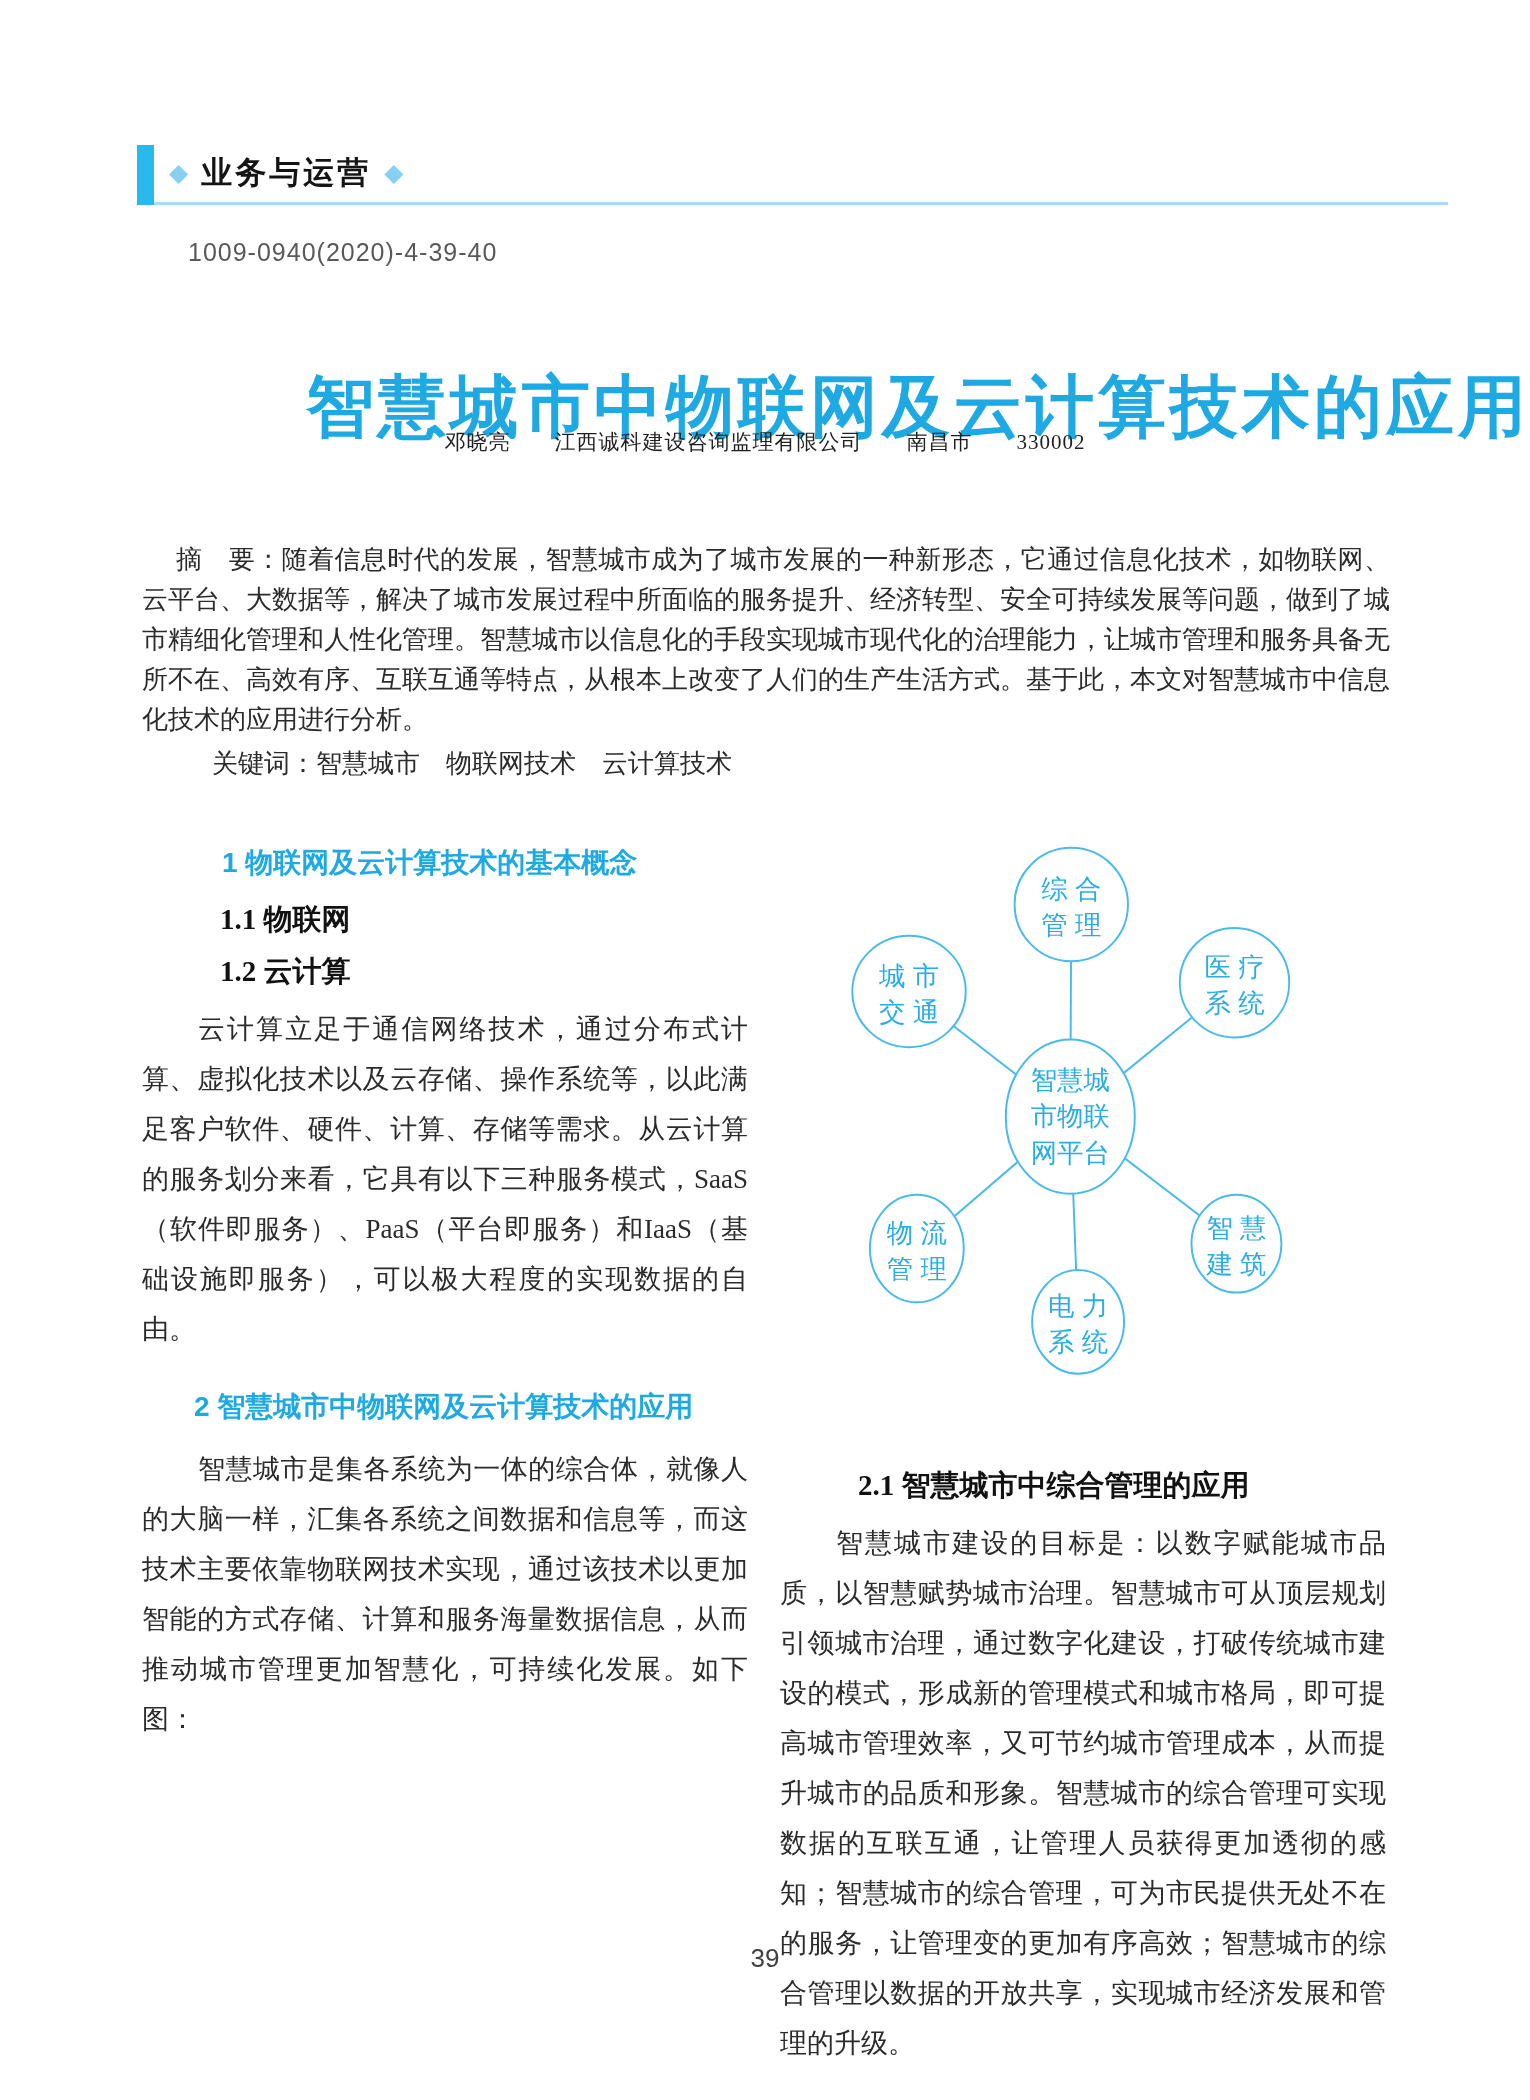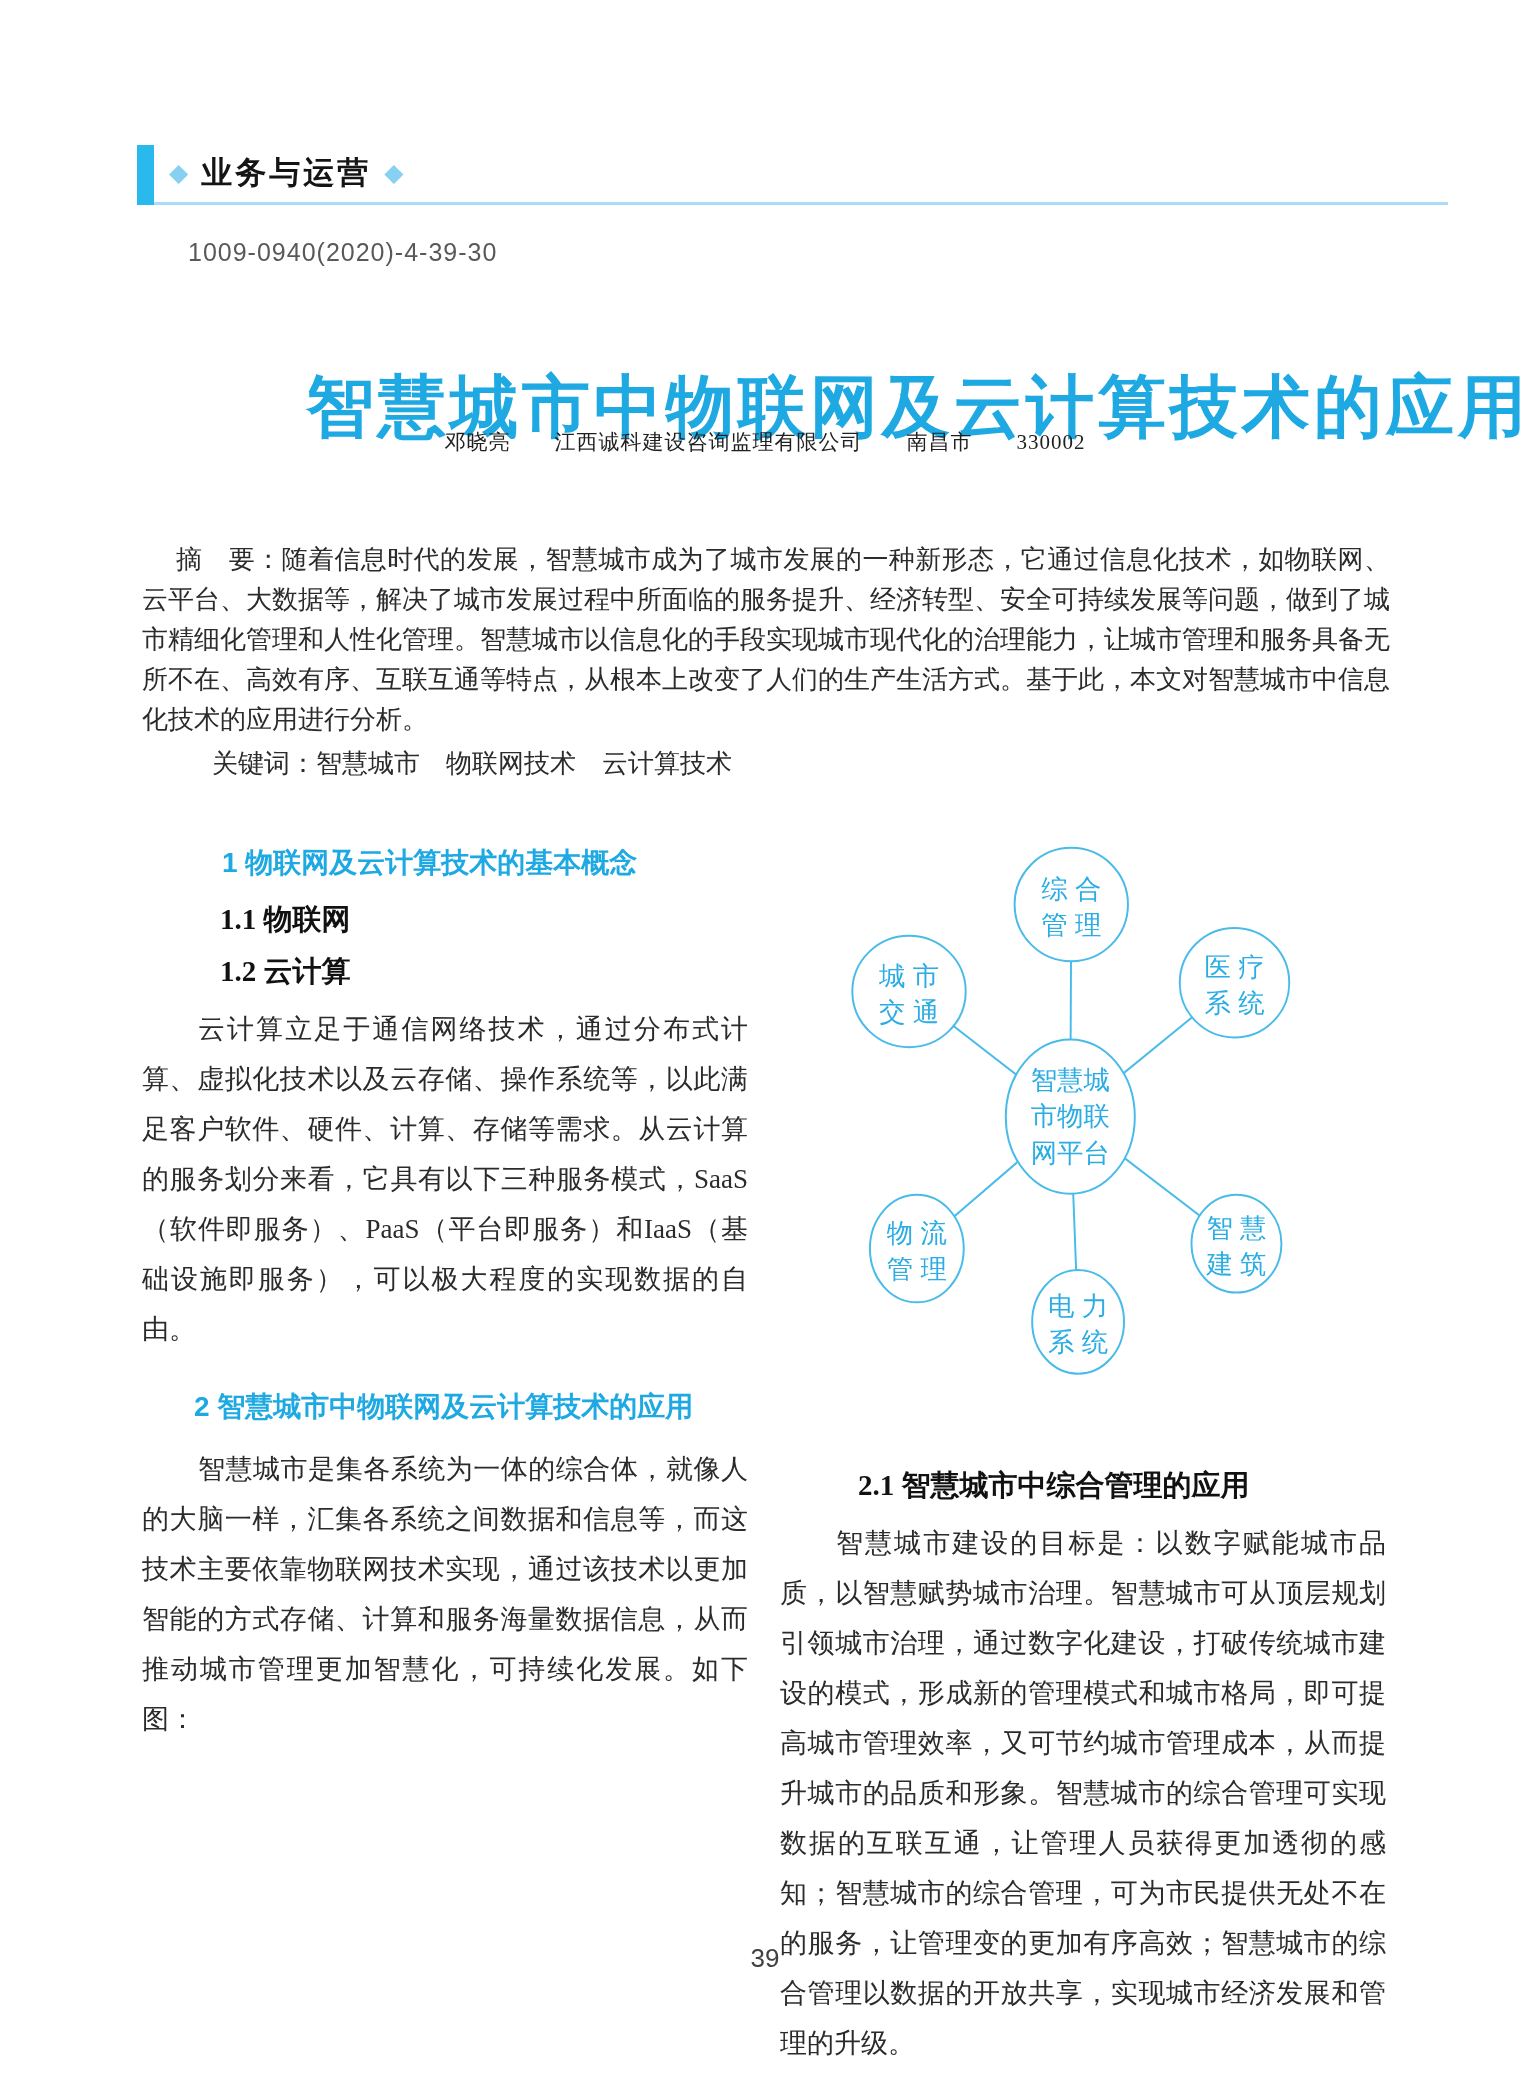--- a/index.html
+++ b/index.html
@@ -75,21 +75,21 @@
 
   <div class="header-band">
     <div class="header-bar"></div>
     <div class="header-inner">
       <span class="diamond">◆</span>
       <span class="header-label">业务与运营</span>
       <span class="diamond">◆</span>
     </div>
   </div>
 
-  <div class="doc-number">1009-0940(2020)-4-39-30</div>
+  <div class="doc-number">1009-0940(2020)-4-39-40</div>
 
   <h1 class="article-title">智慧城市中物联网及云计算技术的应用</h1>
   <div class="author-line">邓晓亮　　江西诚科建设咨询监理有限公司　　南昌市　　330002</div>
 
   <div class="abstract-block">
     <p class="abstract-text"><span>摘　要：</span><span>随着信息时代的发展，智慧城市成为了城市发展的一种新形态，它通过信息化技术，如物联网、云平台、大数据等，解决了城市发展过程中所面临的服务提升、经济转型、安全可持续发展等问题，做到了城市精细化管理和人性化管理。智慧城市以信息化的手段实现城市现代化的治理能力，让城市管理和服务具备无所不在、高效有序、互联互通等特点，从根本上改变了人们的生产生活方式。基于此，本文对智慧城市中信息化技术的应用进行分析。</span></p>
     <p class="keywords-line"><span>关键词：</span><span>智慧城市　物联网技术　云计算技术</span></p>
   </div>
 
   <div class="columns">

